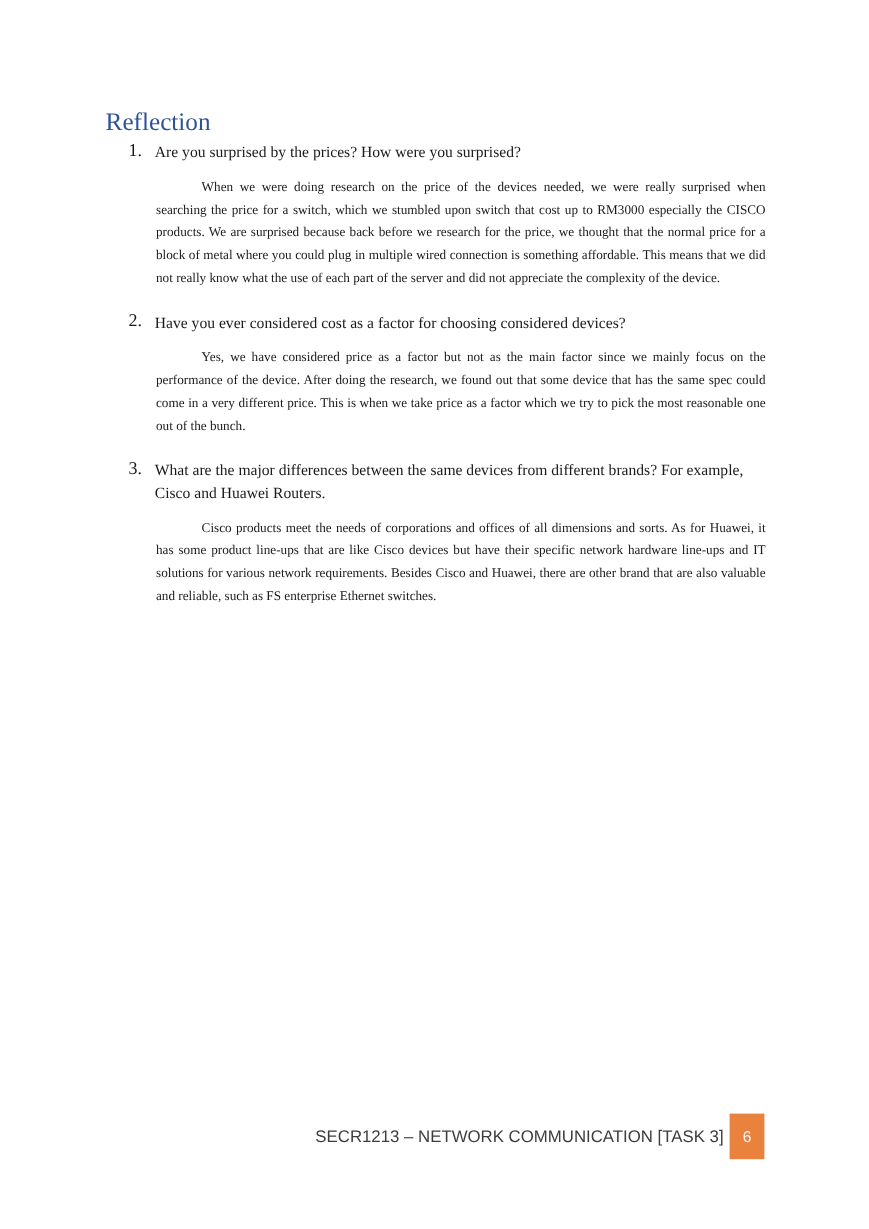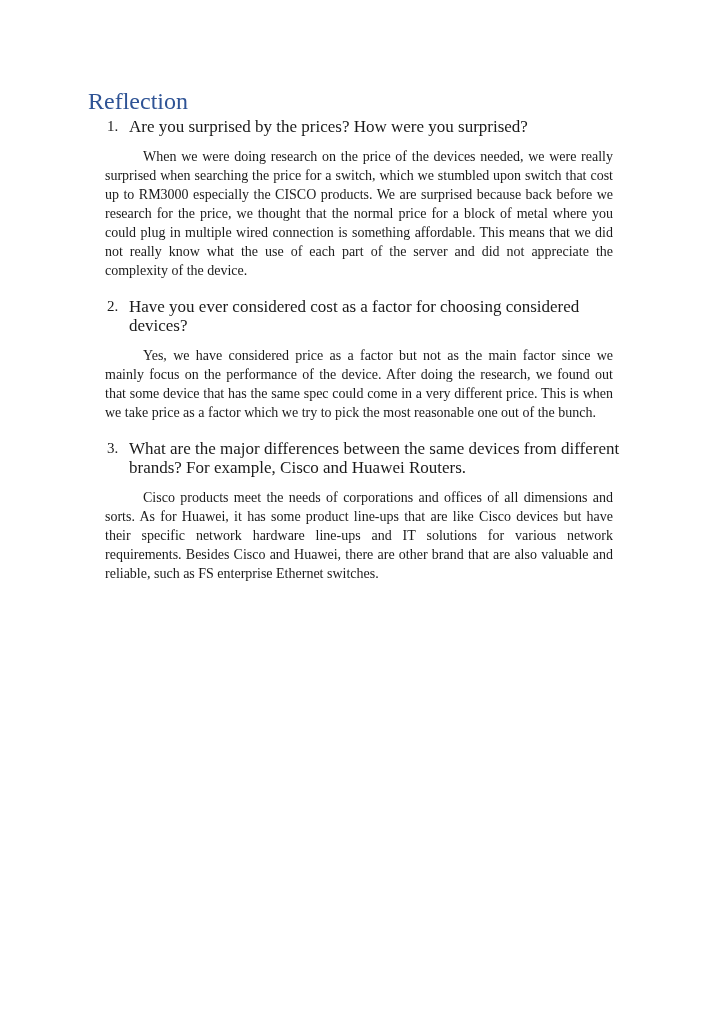--- a/index.html
+++ b/index.html
@@ -18,45 +18,45 @@
   }
   .content {
     position: absolute;
     top: 88px;
     left: 88px;
     width: 550px;
   }
   .doc-heading {
     font-family: "Liberation Serif", serif;
     font-weight: 400;
-    font-size: 24px;
+    font-size: 21px;
     line-height: 26px;
     color: #2E5395;
     margin-bottom: 3px;
   }
   .qa-item { margin-top: 0; }
   .question-row {
     display: flex;
     margin-bottom: 11px;
   }
   .q-number {
     flex: 0 0 22px;
     margin-left: 19px;
     font-size: 15px;
     line-height: 19px;
   }
   .q-text {
     flex: 1;
-    font-size: 17px;
+    font-size: 13px;
     line-height: 19px;
   }
   .answer {
-    margin-left: 17px;
+    margin-left: 42px;
     width: 508px;
-    font-size: 14px;
+    font-size: 11px;
     line-height: 19px;
     text-align: justify;
     text-indent: 38px;
     margin-bottom: 17px;
   }
   .footer {
     position: absolute;
     top: 928px;
     left: 0;
     width: 724px;
@@ -115,13 +115,17 @@
         <div class="question-row">
           <div class="q-number">3.</div>
           <div class="q-text">What are the major differences between the same devices from different brands? For example, Cisco and Huawei Routers.</div>
         </div>
         <div class="answer">Cisco products meet the needs of corporations and offices of all dimensions and sorts. As for Huawei, it has some product line-ups that are like Cisco devices but have their specific network hardware line-ups and IT solutions for various network requirements. Besides Cisco and Huawei, there are other brand that are also valuable and reliable, such as FS enterprise Ethernet switches.</div>
       </div>
 
     </div>
   </div>
 
+  <div class="footer">
+    <span class="footer-label">SECR1213 – NETWORK COMMUNICATION [TASK 3]</span>
+    <span class="page-badge" style="background: rgb(232, 130, 60);">6</span>
+  </div>
 </div>
 
 </body></html>

